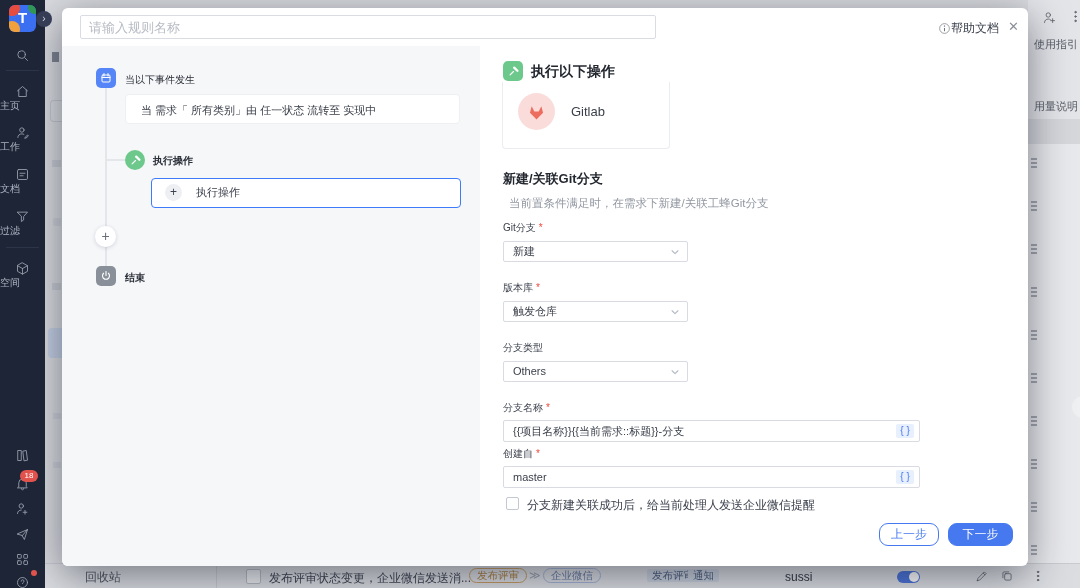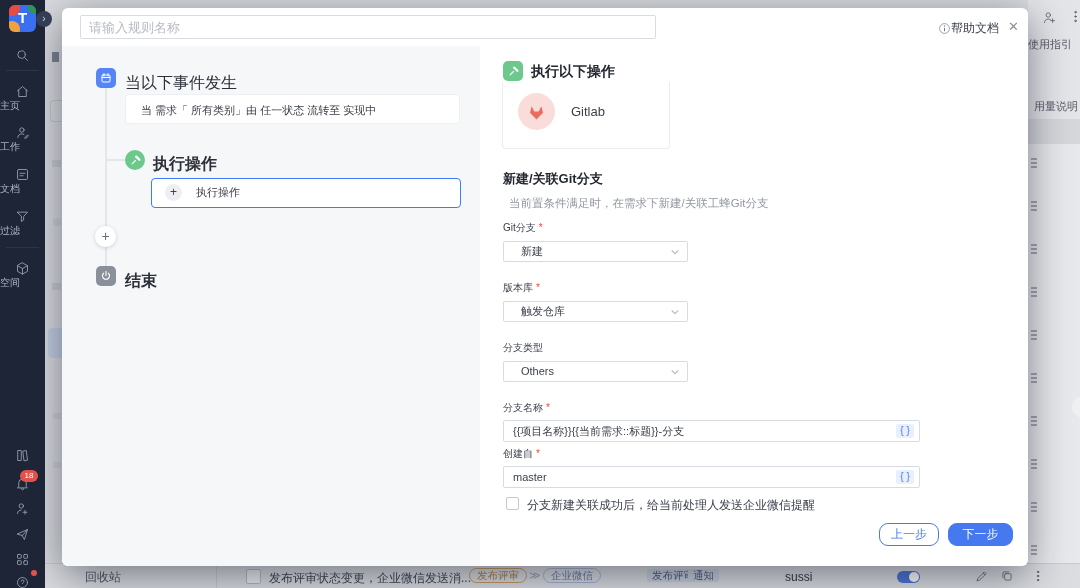--- a/index.html
+++ b/index.html
@@ -54,21 +54,21 @@
   .name-input::placeholder{color:#b7bbc3;}
   .help{position:absolute;left:876px;top:12px;display:flex;align-items:center;gap:0;font-size:12px;color:#3c414d;}
   .help svg{display:block;stroke:#6b7078;fill:none;stroke-width:1.2;}
   .mclose{position:absolute;left:946px;top:11px;font-size:13px;color:#8b9099;}
   .vline{position:absolute;left:43px;top:80px;width:2px;height:178px;background:#e3e6eb;}
   .hline{position:absolute;left:45px;top:151px;width:18px;height:2px;background:#e3e6eb;}
   .nodeicon{position:absolute;width:20px;height:20px;border-radius:5px;display:flex;align-items:center;justify-content:center;}
   .nodeicon svg{display:block;stroke:#fff;fill:none;stroke-linecap:round;stroke-linejoin:round;}
   .circleicon{position:absolute;width:20px;height:20px;border-radius:50%;display:flex;align-items:center;justify-content:center;}
   .circleicon svg{display:block;stroke:#fff;fill:none;stroke-linecap:round;stroke-linejoin:round;}
-  .wf-title{position:absolute;font-size:16px;font-weight:bold;color:#2b2f38;white-space:nowrap;}
+  .wf-title{position:absolute;font-size:10px;font-weight:bold;color:#2b2f38;white-space:nowrap;}
   .event-card{position:absolute;left:63px;top:86px;width:335px;height:30px;background:#fff;border:1px solid #edeff2;
               border-radius:4px;font-size:11px;color:#383d47;line-height:30px;padding-left:15px;box-sizing:border-box;white-space:nowrap;}
   .sel-card{position:absolute;left:89px;top:170px;width:310px;height:30px;background:#fff;border:1.5px solid #3e7bfa;
             border-radius:4px;box-sizing:border-box;}
   .sel-card .pluscir{position:absolute;left:13px;top:5px;width:17px;height:17px;border-radius:50%;background:#edeff3;
                      color:#3c414d;font-size:12px;line-height:16px;text-align:center;}
   .sel-card .lbl{position:absolute;left:44px;top:0;height:27px;line-height:27px;font-size:11px;color:#3c414d;white-space:nowrap;}
   .plusnode{position:absolute;left:33px;top:218px;width:21px;height:21px;border-radius:50%;background:#fff;
             box-shadow:0 1px 4px rgba(40,50,70,.18);color:#696f7a;font-size:14px;line-height:20px;text-align:center;}
   
@@ -76,21 +76,21 @@
   .app-card{position:absolute;left:440px;top:74px;width:166px;height:66px;border:1px solid #eaecf0;border-top:none;
             border-radius:0 0 4px 4px;background:#fff;}
   .app-card .pc{position:absolute;left:15px;top:11px;width:37px;height:37px;border-radius:50%;background:#fadddb;
                 display:flex;align-items:center;justify-content:center;}
   .app-card .nm{position:absolute;left:68px;top:22px;font-size:13px;color:#3a3f49;}
   .sec-title{position:absolute;left:441px;top:162px;font-size:13px;font-weight:bold;color:#23272f;white-space:nowrap;}
   .sec-desc{position:absolute;left:447px;top:188px;font-size:11.5px;color:#9297a1;white-space:nowrap;}
   .flabel{position:absolute;font-size:10px;color:#3c414d;white-space:nowrap;}
   .star{color:#f0483e;margin-left:3px;}
   .select{position:absolute;left:441px;width:185px;height:21px;border:1px solid #d8dbe1;border-radius:2px;background:#fff;
-          box-sizing:border-box;font-size:11px;color:#3a3f4a;line-height:19px;padding-left:17px;}
+          box-sizing:border-box;font-size:11px;color:#3a3f4a;line-height:19px;padding-left:9px;}
   .select svg{position:absolute;right:7px;top:5px;display:block;stroke:#b6bbc5;fill:none;stroke-width:1.4;stroke-linecap:round;stroke-linejoin:round;}
   .tinput{position:absolute;left:441px;width:417px;height:22px;border:1px solid #d8dbe1;border-radius:2px;background:#fff;
           box-sizing:border-box;font-size:11px;color:#3a3f4a;padding:0 30px 0 9px;outline:none;
           font-family:"Liberation Sans","DejaVu Sans",sans-serif;}
   .varbadge{position:absolute;width:18px;height:14px;background:#e9f0fd;border-radius:2px;color:#4679f0;
             font-size:10px;line-height:14px;text-align:center;}
   .fcheck{position:absolute;left:444px;top:489px;width:13px;height:13px;border:1px solid #c4c8d0;border-radius:2px;background:#fff;box-sizing:border-box;}
   .fchecklbl{position:absolute;left:465px;top:489px;font-size:12px;color:#3c414d;white-space:nowrap;}
   .btn{position:absolute;top:515px;height:23px;border-radius:9px;font-size:12px;line-height:21px;text-align:center;box-sizing:border-box;}
   .btn-prev{left:817px;width:60px;border:1px solid #4679f0;color:#4679f0;background:#fff;}
@@ -118,21 +118,21 @@
           <path d="M17 14v6M14 17h6"></path>
         </svg>
     </span>
     <span class="abs bg-ic" style="left:40px;top:9px;">
       <svg width="15" height="15" viewBox="0 0 24 24">
           <circle cx="12" cy="5" r="1.2" fill="#62676f"></circle>
           <circle cx="12" cy="12" r="1.2" fill="#62676f"></circle>
           <circle cx="12" cy="19" r="1.2" fill="#62676f"></circle>
         </svg>
     </span>
-    <span class="bg-smalltext" style="left:0;top:37px;text-align:right;">使用指引</span>
+    <span class="bg-smalltext" style="left:6px;top:37px;text-align:right;">使用指引</span>
     <span class="bg-smalltext" style="left:6px;top:99px;">用量说明</span>
     <div class="bg-hdrrow"></div>
     <div class="bgrow" style="top:144px;"></div>
     <div class="bgrow" style="top:187px;"></div>
     <div class="bgrow" style="top:230px;"></div>
     <div class="bgrow" style="top:273px;"></div>
     <div class="bgrow" style="top:316px;"></div>
     <div class="bgrow" style="top:359px;"></div>
     <div class="bgrow" style="top:402px;"></div>
     <div class="bgrow" style="top:445px;"></div>

